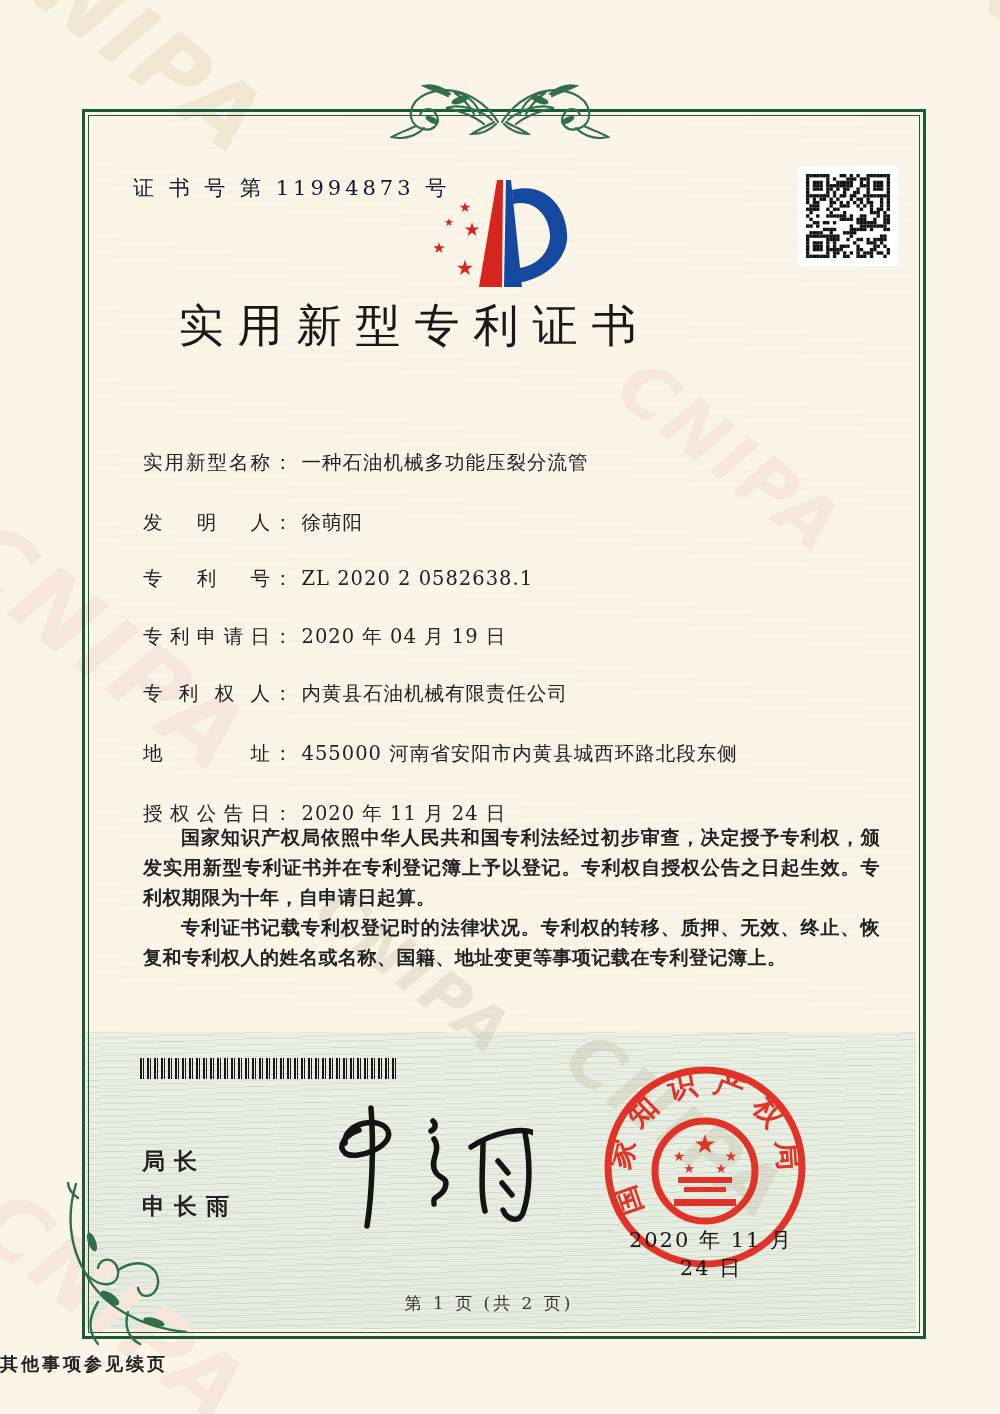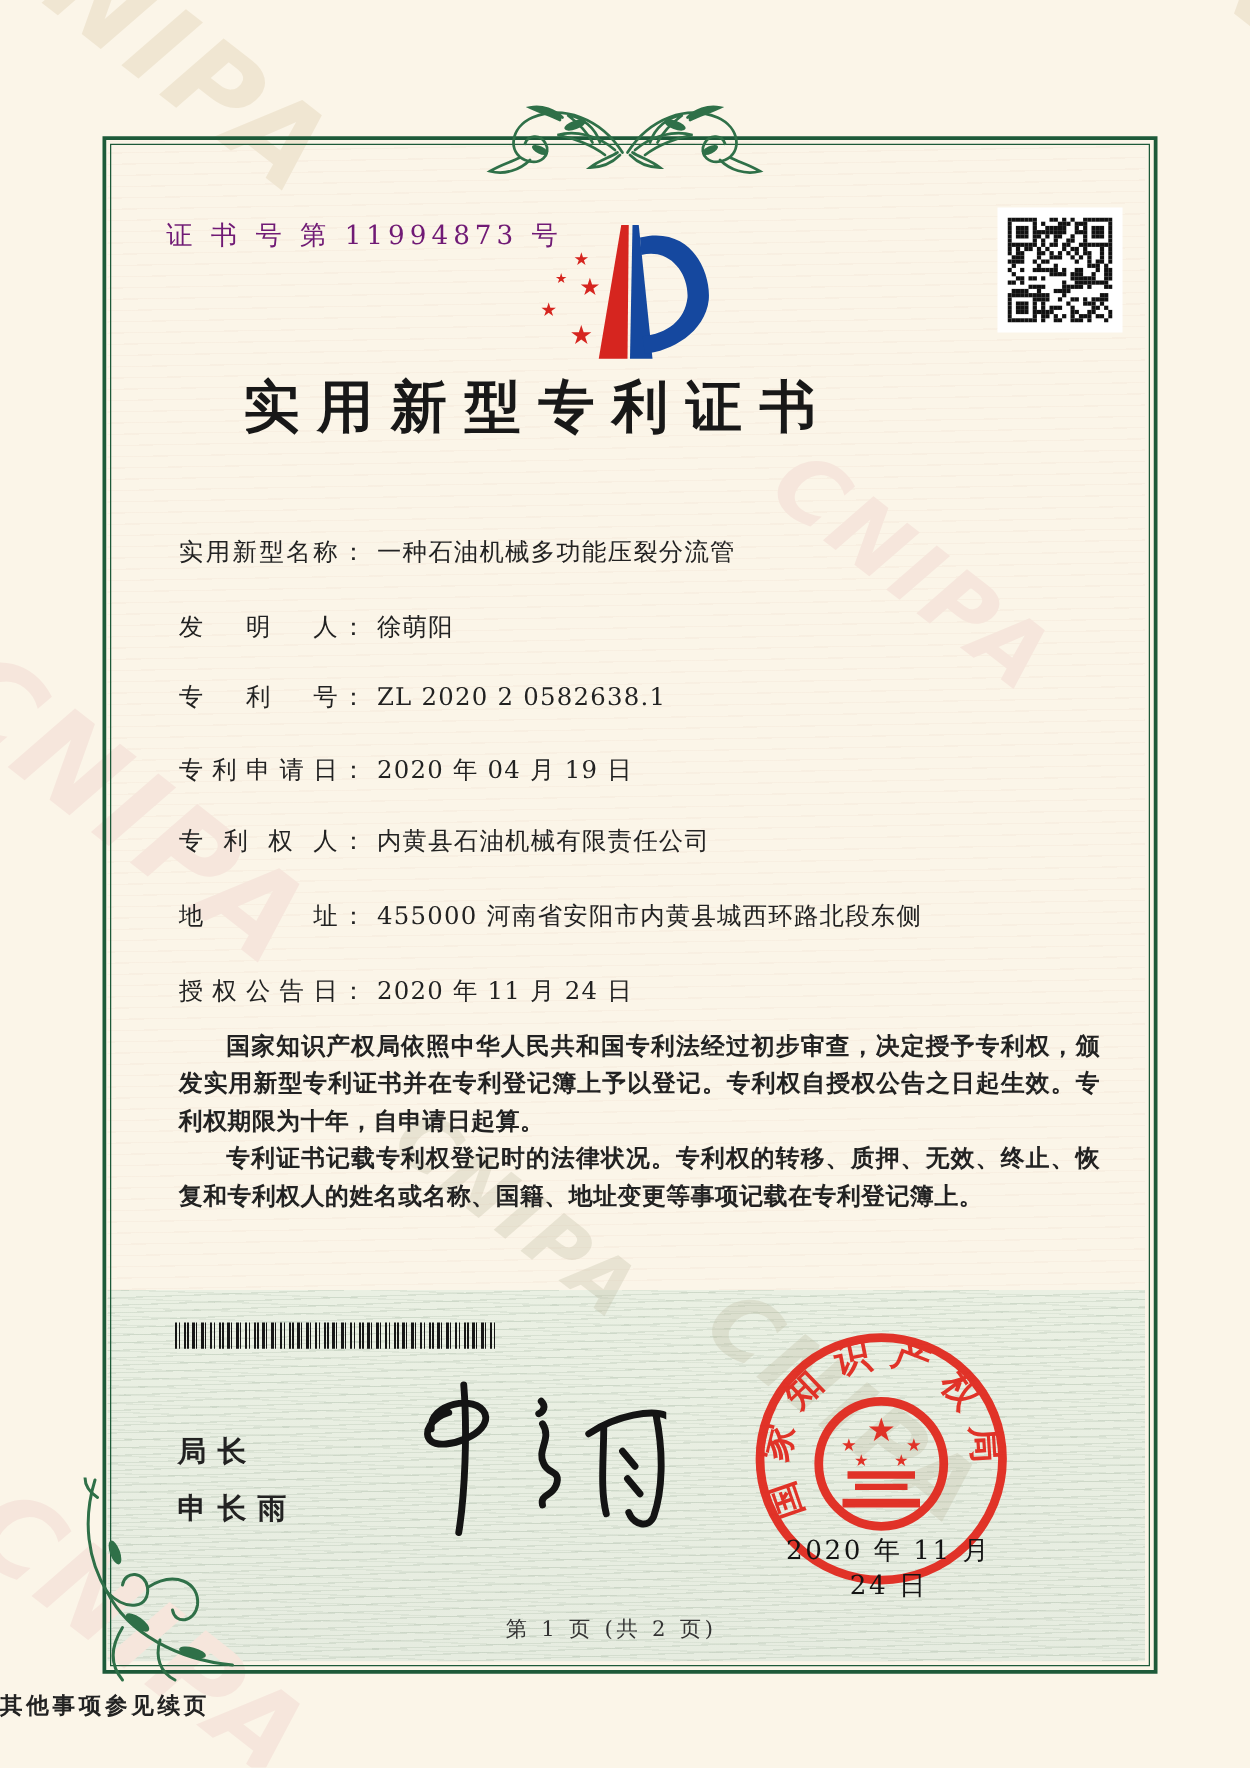--- a/index.html
+++ b/index.html
@@ -17,25 +17,25 @@
          border:3px solid #1d5a39;z-index:5;pointer-events:none;}
   .frame::after{content:"";position:absolute;inset:3px;border:1px solid #1d5a39;}
   .texture-top{position:absolute;left:86px;top:113px;width:830px;height:920px;z-index:1;
      background:repeating-linear-gradient(179deg, rgba(214,170,150,.08) 0 1px, transparent 1px 9px);}
   .band{position:absolute;left:86px;top:1032px;width:830px;height:297px;z-index:1;
         background:
          repeating-linear-gradient(178deg, rgba(150,170,148,.22) 0 1px, transparent 1px 6px),
          repeating-linear-gradient(182deg, rgba(150,170,148,.14) 0 1px, transparent 1px 7px),
          linear-gradient(#eaf0e3,#e6ece0);}
   
-  .cert-no{left:133px;top:174px;font-size:21px;letter-spacing:4px;z-index:6;color:#701a75;}
-  .title{left:16px;top:296px;width:829px;text-align:center;font-size:45px;font-weight:700;
+  .cert-no{left:133px;top:174px;font-size:21px;letter-spacing:4px;z-index:6;color:#0f172a;}
+  .title{left:0;top:296px;width:829px;text-align:center;font-size:45px;font-weight:400;
          letter-spacing:14px;z-index:6;color:#181818;}
   .field{left:143px;width:760px;font-size:19.5px;z-index:6;letter-spacing:1px;color:#222;}
-  .flabel{display:inline-block;width:128px;text-align:justify;text-align-last:justify;}
+  .flabel{display:inline-block;width:128px;text-align:justify;text-align-last:justify;margin-top:21px;}
   .colon{margin:0 8px 0 2px;}
   .fieldr{position:absolute;left:510px;top:0;}
   .paras{left:143px;top:822px;width:737px;z-index:6;font-size:19px;line-height:30px;
          text-align:justify;letter-spacing:.5px;color:#222;}
   .paras p{margin:0;text-indent:2em;font-weight:bold;}
   .pageinfo{left:0;top:1292px;width:946px;text-align:center;font-size:17px;z-index:6;
             letter-spacing:3px;color:#333;margin-left:16px;}
   .footnote{left:0;top:1352px;width:974px;font-size:18px;z-index:6;
             letter-spacing:3px;color:#222;font-weight:600;}
   .signer{left:142px;z-index:6;font-family:Liberation Sans, sans-serif;

